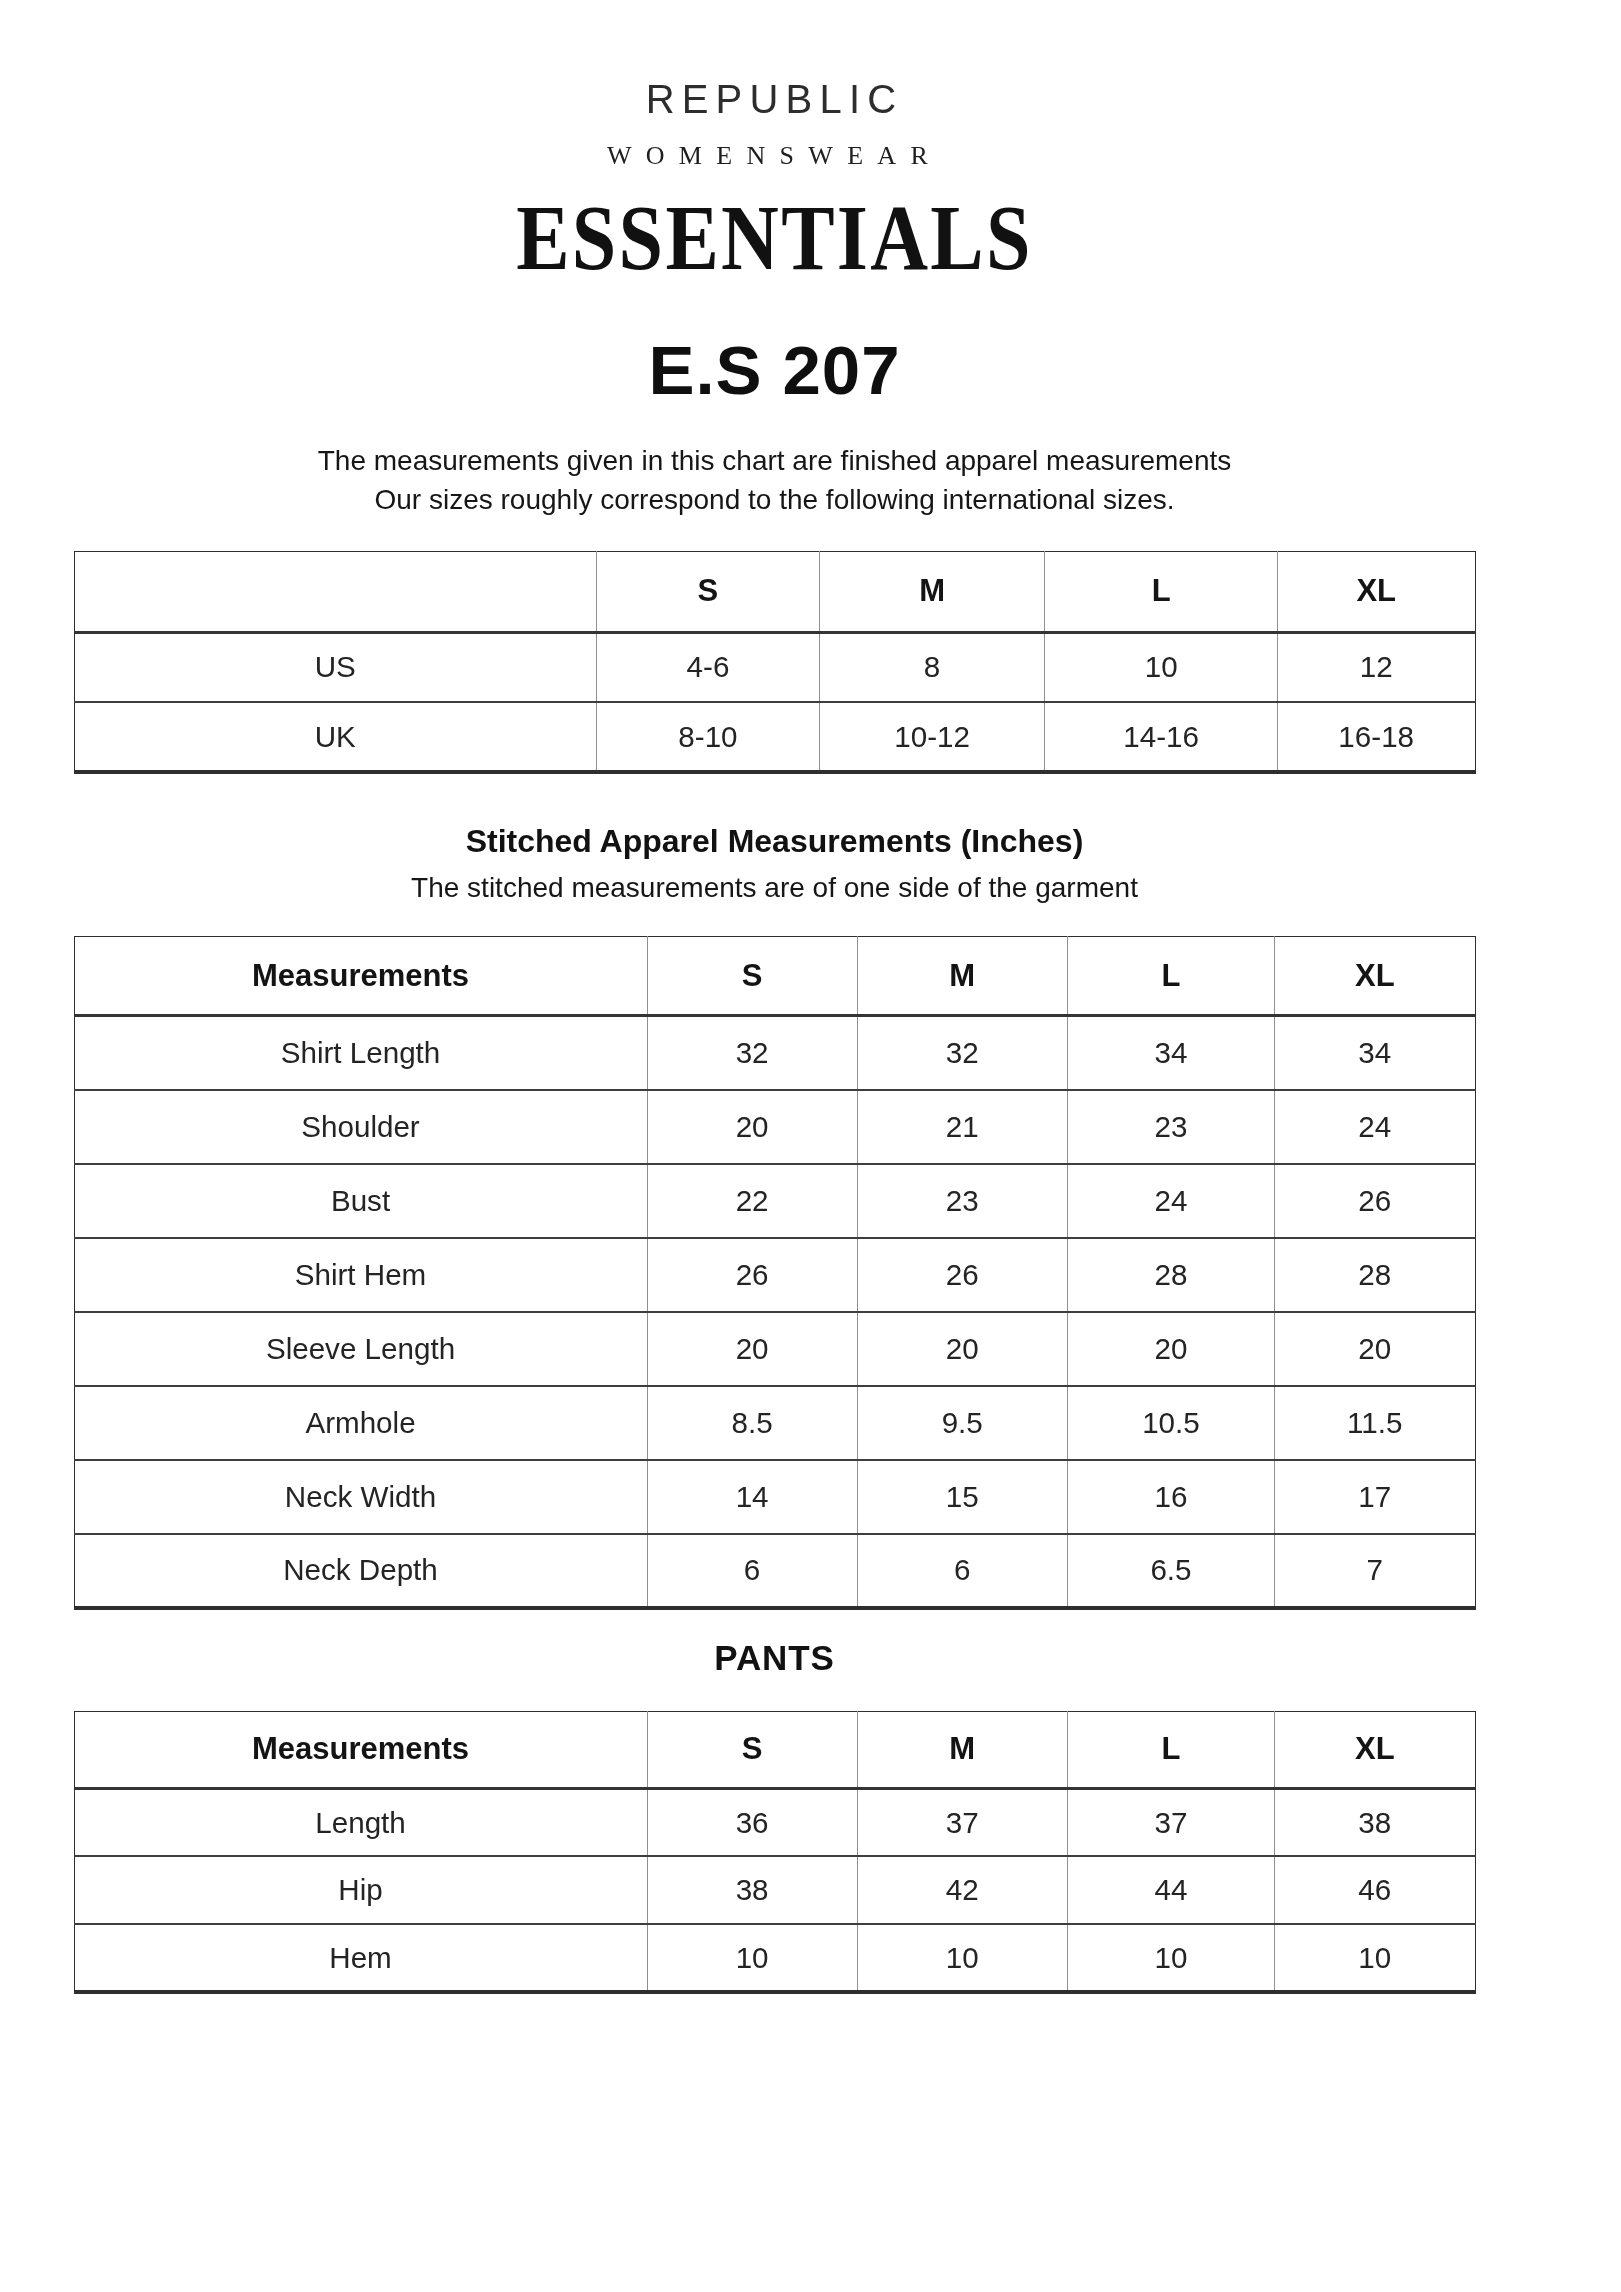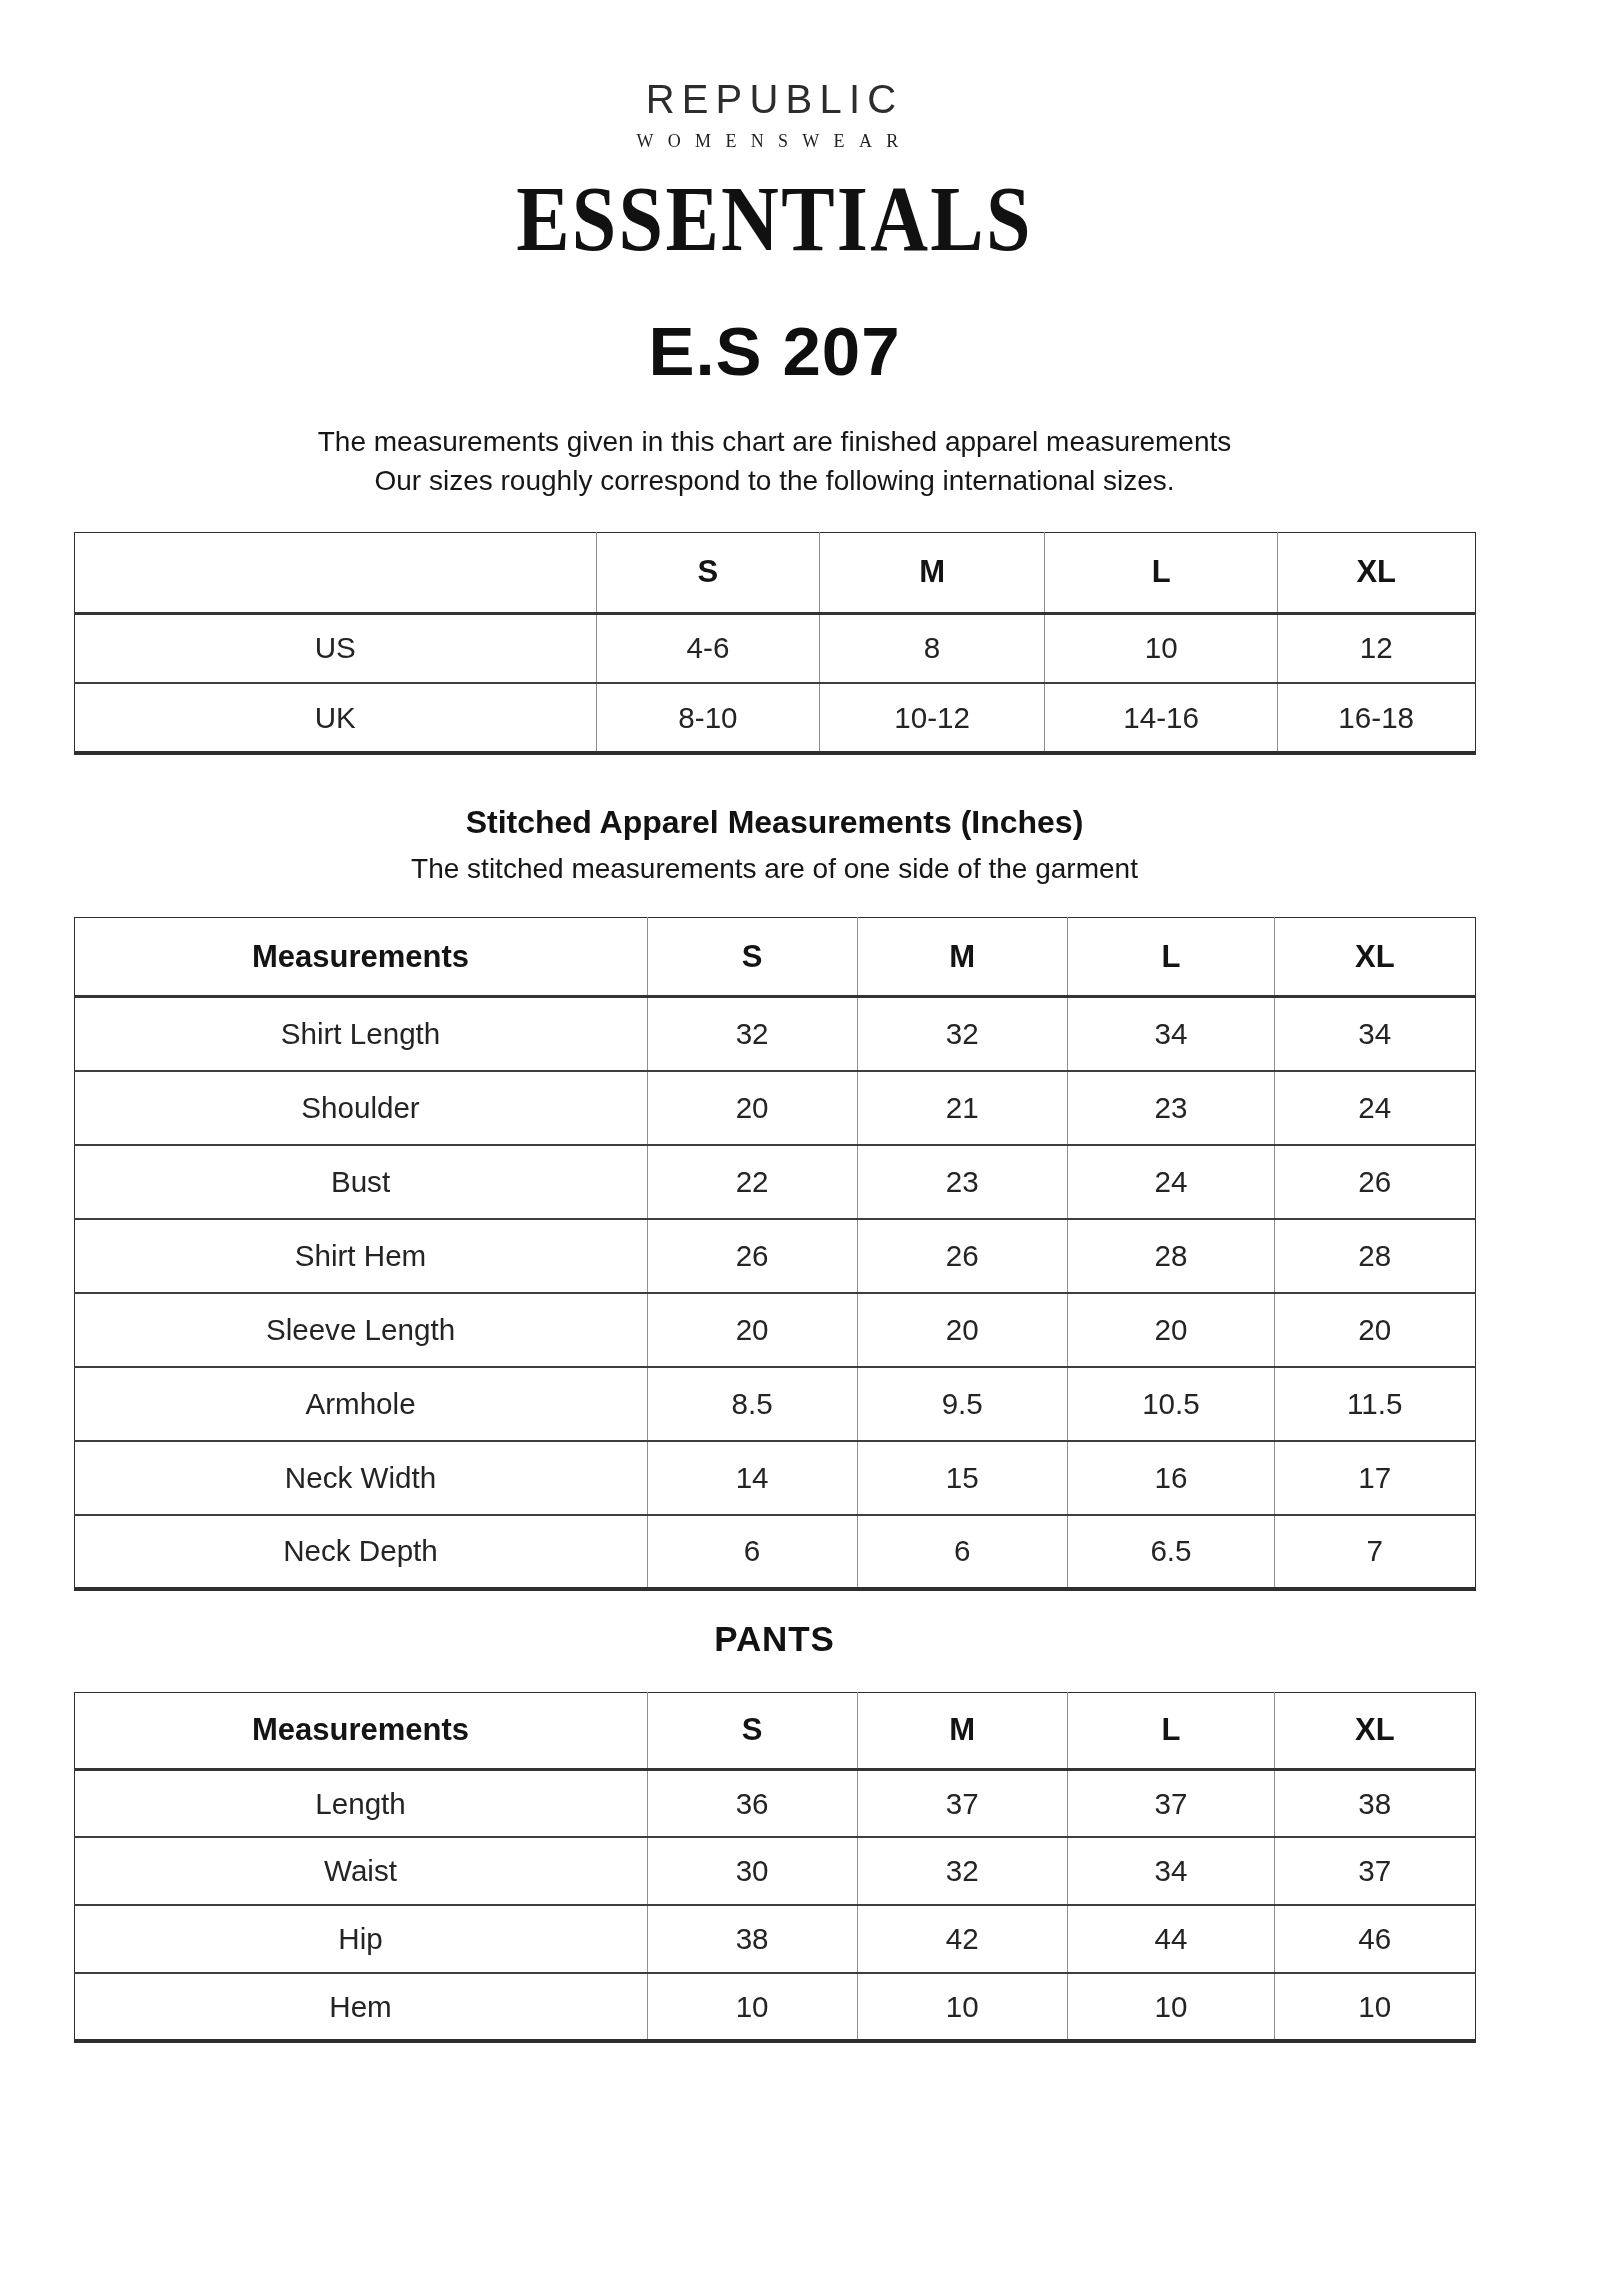--- a/index.html
+++ b/index.html
@@ -23,23 +23,23 @@
   
   .brand-name {
     padding-top: 79px;
     font-size: 40px;
     font-weight: 300;
     letter-spacing: 7.2px;
     color: #2d2d2d;
     line-height: 1;
   }
   .brand-sub {
-    margin-top: 13px;
+    margin-top: 24px;
     font-family: "Liberation Serif", "DejaVu Serif", serif;
-    font-size: 18px;
+    font-size: 26px;
     letter-spacing: 14.3px;
     color: #1f1f1f;
     line-height: 1;
   }
   .collection {
     margin-top: 21.5px;
     font-family: "Liberation Serif", "DejaVu Serif", serif;
     font-size: 93px;
     font-weight: 700;
     letter-spacing: 2.7px;
@@ -284,27 +284,20 @@
       </thead>
       <tbody>
         <tr>
           <td class="row-label">Length</td>
           <td>36</td>
           <td>37</td>
           <td>37</td>
           <td>38</td>
         </tr>
         <tr>
-          <td class="row-label">Waist</td>
-          <td>30</td>
-          <td>32</td>
-          <td>34</td>
-          <td>37</td>
-        </tr>
-        <tr>
           <td class="row-label">Hip</td>
           <td>38</td>
           <td>42</td>
           <td>44</td>
           <td>46</td>
         </tr>
         <tr>
           <td class="row-label">Hem</td>
           <td>10</td>
           <td>10</td>

